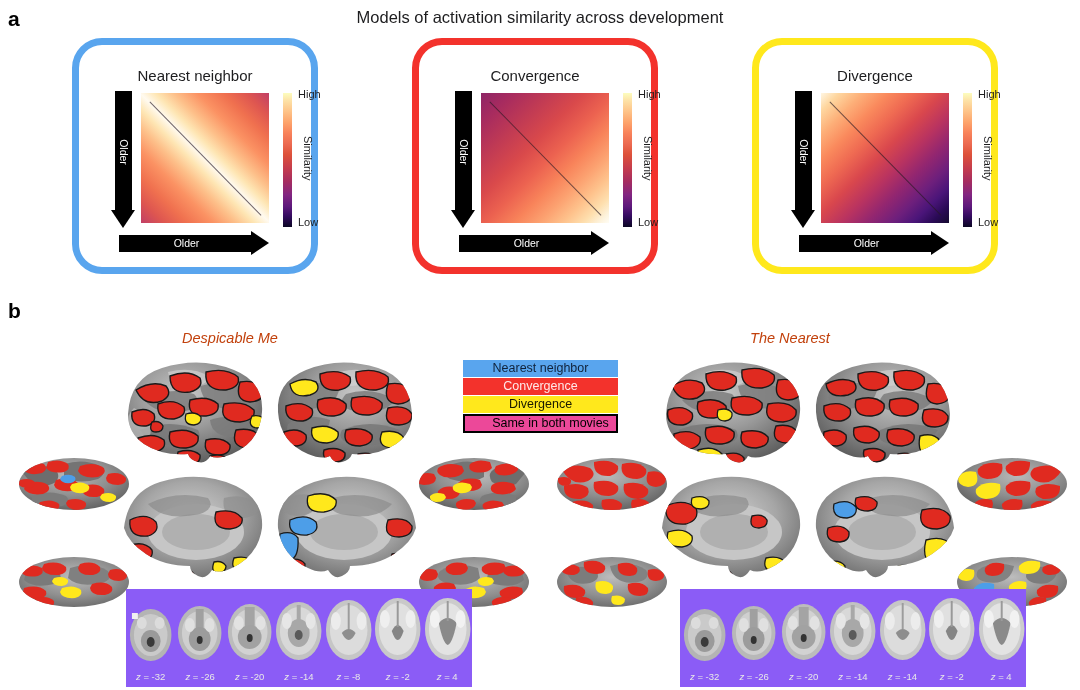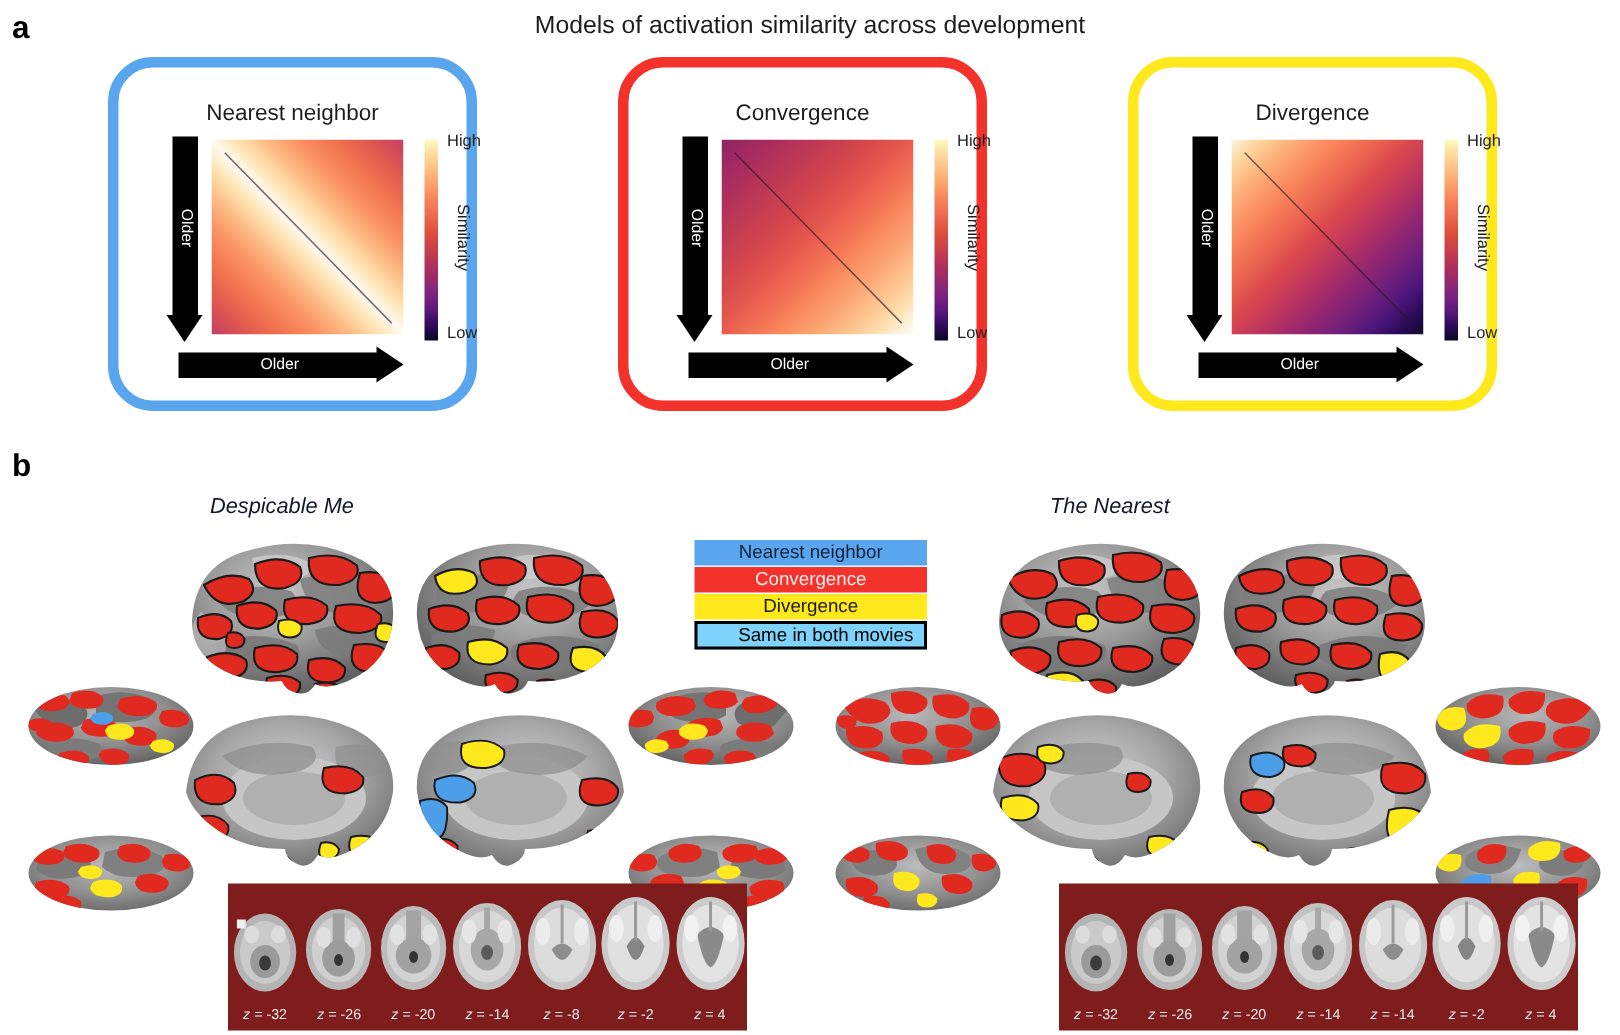--- a/index.html
+++ b/index.html
@@ -45,23 +45,23 @@
   }
   #title-b {
     left: 0; right: 0;
     top: 312px;
     text-align: center;
   }
   .movie-title {
     position: absolute;
     font-size: 14.5px;
     font-style: italic;
-    color: #0f172a;
+    color: #c2410c;
     white-space: nowrap;
-    text-align: left;
+    text-align: center;
   }
   #movie-left  { left: 140px; top: 330px; width: 180px; }
   #movie-right { left: 700px; top: 330px; width: 180px; }
 
   
   .model-card {
     position: absolute;
     top: 38px;
     width: 246px;
     height: 236px;
@@ -254,23 +254,22 @@
   #montage-right { left: 556px; }
 
   .brain {
     position: absolute;
   }
   .brain svg { display: block; }
 
   
   .slice-strip {
     position: absolute;
-    background: #7f1d1d;
+    background: #8b5cf6;
     overflow: hidden;
-    margin-left: 26px;
   }
   #strip-left  { left: 126px; top: 589px; width: 346px; height: 98px; }
   #strip-right { left: 680px; top: 589px; width: 346px; height: 98px; }
   .slice-row {
     position: absolute;
     left: 0; top: 0;
     width: 100%;
     height: 78px;
     display: flex;
   }
@@ -412,21 +411,21 @@
   <div id="legend">
     <div class="legend-row" style="background: rgb(89, 165, 238); color: rgb(16, 34, 58);">
       <span>Nearest neighbor</span>
     </div>
     <div class="legend-row" style="background: rgb(243, 50, 44); color: rgb(255, 233, 233);">
       <span>Convergence</span>
     </div>
     <div class="legend-row" style="background: rgb(255, 232, 28); color: rgb(26, 26, 0);">
       <span>Divergence</span>
     </div>
-    <div class="legend-row outline" style="background: #7dd3fc; border-color: rgb(0, 0, 0); color: rgb(0, 0, 0); padding-left: 20px;">
+    <div class="legend-row outline" style="background: #ec4899; border-color: rgb(0, 0, 0); color: rgb(0, 0, 0); padding-left: 20px;">
       <span>Same in both movies</span>
     </div>
   </div>
 
   <div class="montage" id="montage-left">
 
     <div class="brain" style="left:0px; top:98px;">
       <svg width="112" height="68" viewBox="0 0 112 68">
         <defs>
           <radialGradient id="dgL1" cx="45%" cy="35%" r="70%">

